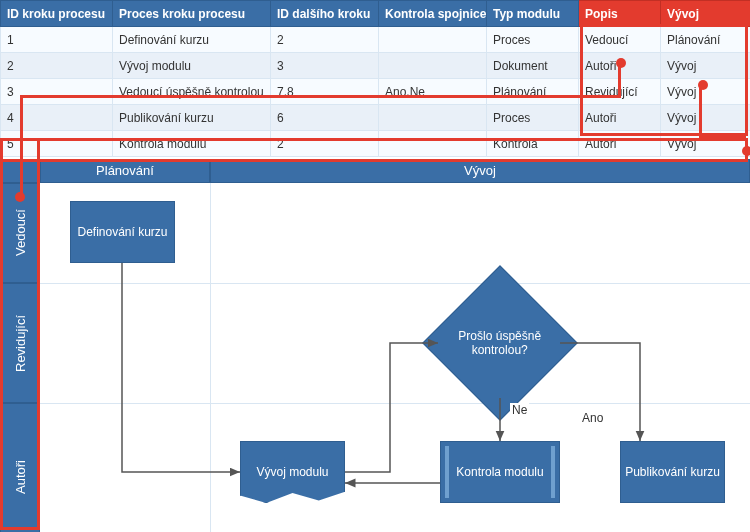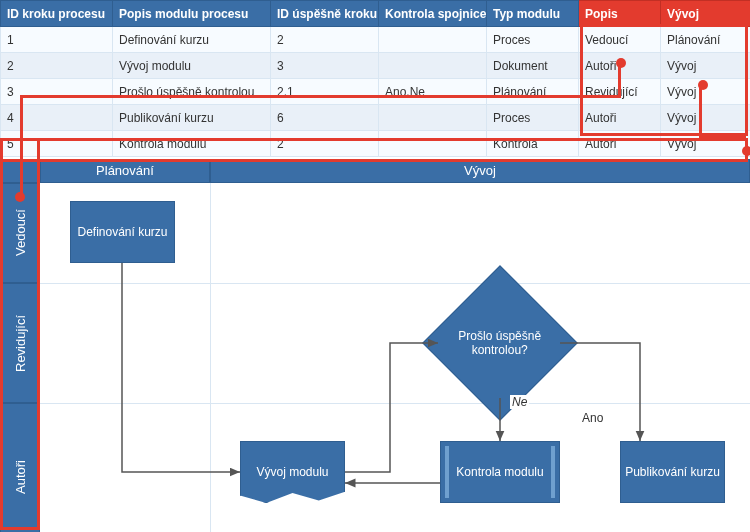--- a/index.html
+++ b/index.html
@@ -197,22 +197,22 @@
         <col class="c1">
         <col class="c2">
         <col class="c3">
         <col class="c4">
         <col class="c5">
         <col class="c6">
   </colgroup>
   <thead>
     <tr>
       <th>ID kroku procesu</th>
-      <th>Popis modulu procesu</th>
-      <th>ID úspěšně kroku</th>
+      <th>Proces kroku procesu</th>
+      <th>ID dalšího kroku</th>
       <th>Kontrola spojnice</th>
       <th>Typ modulu</th>
       <th class="hot">Popis</th>
       <th class="hot">Vývoj</th>
     </tr>
   </thead>
   <tbody>
     <tr class="norm">
       <td>1</td>
       <td>Definování kurzu</td>
@@ -226,22 +226,22 @@
       <td>2</td>
       <td>Vývoj modulu</td>
       <td>3</td>
       <td></td>
       <td>Dokument</td>
       <td>Autoři</td>
       <td>Vývoj</td>
     </tr>
     <tr class="norm">
       <td>3</td>
-      <td>Prošlo úspěšně kontrolou</td>
-      <td>2,1</td>
+      <td>Vedoucí úspěšně kontrolou</td>
+      <td>7,8</td>
       <td>Ano,Ne</td>
       <td>Plánování</td>
       <td>Revidující</td>
       <td>Vývoj</td>
     </tr>
     <tr class="alt">
       <td>4</td>
       <td>Publikování kurzu</td>
       <td>6</td>
       <td></td>
@@ -293,21 +293,21 @@
     </div>
 
     <div class="shape subprocess" style="left:400px; top:258px;">
       <span>Kontrola modulu</span>
     </div>
 
     <div class="shape process" style="left:580px; top:258px;">
       <span>Publikování kurzu</span>
     </div>
 
-    <div class="edge-label" style="left:470px; top:212px;font-style:italic;">Ne</div>
+    <div class="edge-label" style="left:470px; top:220px;">Ne</div>
     <div class="edge-label" style="left:540px; top:228px;text-align:right;">Ano</div>
 
     <svg class="arrows">
       <defs>
         <marker id="arr" markerWidth="8" markerHeight="8" refX="7" refY="3" orient="auto">
           <path d="M0,0 L7,3 L0,6 Z" fill="#555"></path>
         </marker>
       </defs>
 
       <path d="M82,80 L82,289 L200,289" fill="none" stroke="#555" stroke-width="1.5" marker-end="url(#arr)"></path>

